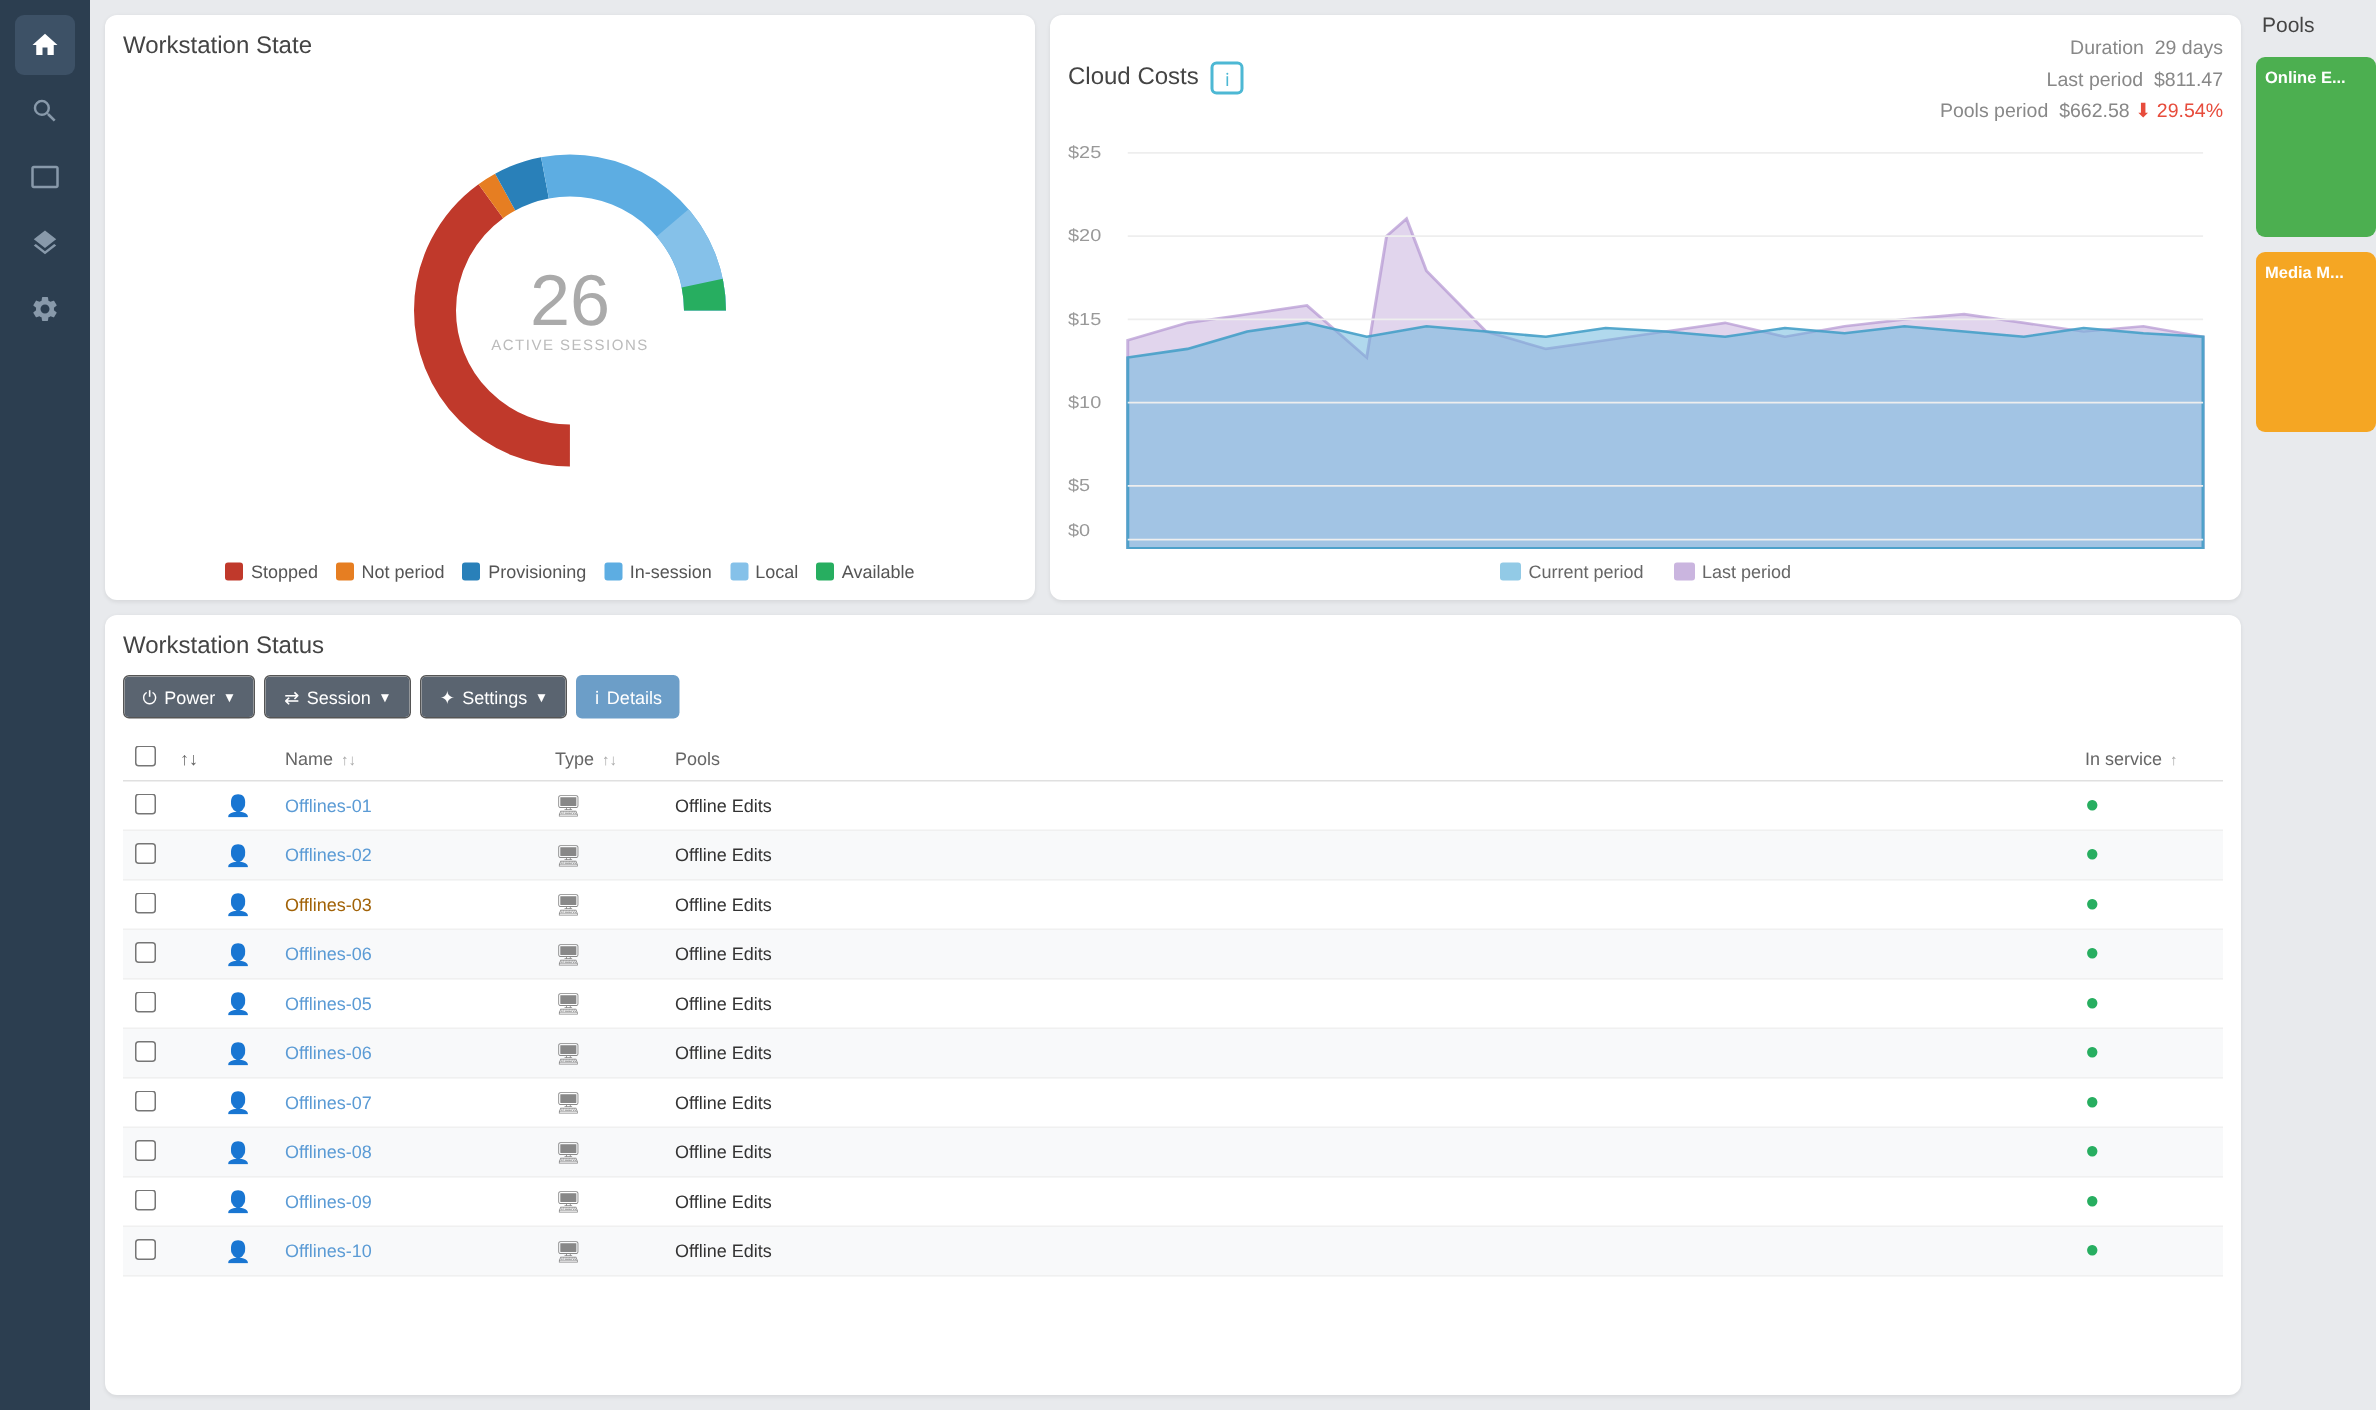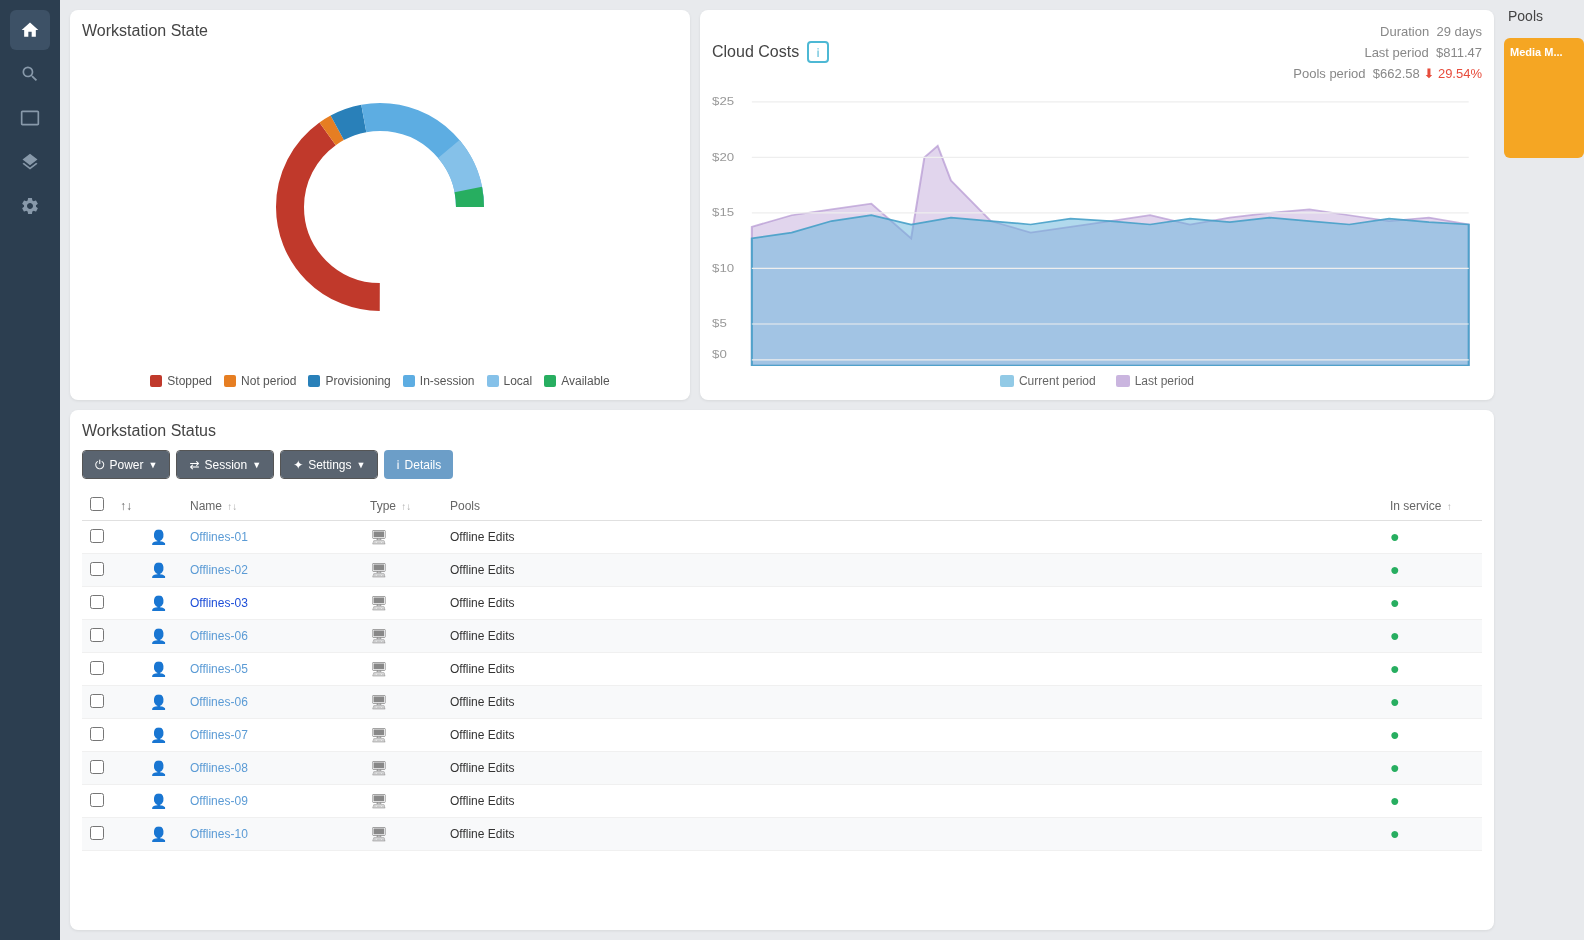--- a/index.html
+++ b/index.html
@@ -355,20 +355,24 @@
         <div class="donut-wrap">
           <svg viewBox="0 0 240 240">
 
             <circle cx="120" cy="120" r="90" fill="none" stroke="#c0392b" stroke-width="28" stroke-dasharray="226.2 565.49" stroke-dashoffset="-141.37"></circle>
             <circle cx="120" cy="120" r="90" fill="none" stroke="#e67e22" stroke-width="28" stroke-dasharray="11.31 565.49" stroke-dashoffset="-367.57"></circle>
             <circle cx="120" cy="120" r="90" fill="none" stroke="#2980b9" stroke-width="28" stroke-dasharray="28.27 565.49" stroke-dashoffset="-378.88"></circle>
             <circle cx="120" cy="120" r="90" fill="none" stroke="#5dade2" stroke-width="28" stroke-dasharray="169.65 565.49" stroke-dashoffset="-407.15"></circle>
             <circle cx="120" cy="120" r="90" fill="none" stroke="#85c1e9" stroke-width="28" stroke-dasharray="84.82 565.49" stroke-dashoffset="148.69"></circle>
             <circle cx="120" cy="120" r="90" fill="none" stroke="#27ae60" stroke-width="28" stroke-dasharray="45.24 565.49" stroke-dashoffset="63.87"></circle>
           </svg>
+          <div class="donut-center">
+            <div class="big-num">26</div>
+            <div class="sub-text">ACTIVE SESSIONS</div>
+          </div>
         </div>
       </div>
       <div class="legend">
         <div class="legend-item">
           <div class="legend-dot" style="background:#c0392b"></div>
           <span>Stopped</span>
         </div>
         <div class="legend-item">
           <div class="legend-dot" style="background:#e67e22"></div>
           <span>Not period</span>
@@ -497,21 +501,21 @@
     <td><span class="user-icon">👤</span></td>
     <td style="color:#5b9bd5; cursor:pointer">Offlines-02</td>
     <td><span class="ws-type-icon">🖥</span></td>
     <td>Offline Edits</td>
     <td><span class="status-green">●</span></td>
   </tr>
           <tr>
     <td><input type="checkbox" class="checkbox" style=""></td>
     <td></td>
     <td><span class="user-icon">👤</span></td>
-    <td style="color:#1d4ed8; cursor:pointer">Offlines-03</td>
+    <td style="color:#a16207; cursor:pointer">Offlines-03</td>
     <td><span class="ws-type-icon">🖥</span></td>
     <td>Offline Edits</td>
     <td><span class="status-green">●</span></td>
   </tr>
           <tr>
     <td><input type="checkbox" class="checkbox" style=""></td>
     <td></td>
     <td><span class="user-icon">👤</span></td>
     <td style="color:#5b9bd5; cursor:pointer">Offlines-06</td>
     <td><span class="ws-type-icon">🖥</span></td>
@@ -573,16 +577,19 @@
     <td><span class="status-green">●</span></td>
   </tr>
         </tbody>
     </table>
 
   </div>
 </div>
 
 <div class="pools-panel">
   <div style="font-size:14px; font-weight:500; color:#444; padding: 8px 4px 4px;">Pools</div>
+  <div class="pool-card green">
+    <span>Online E...</span>
+  </div>
   <div class="pool-card yellow">
     <span>Media M...</span>
   </div>
 </div>
 
 </body></html>

